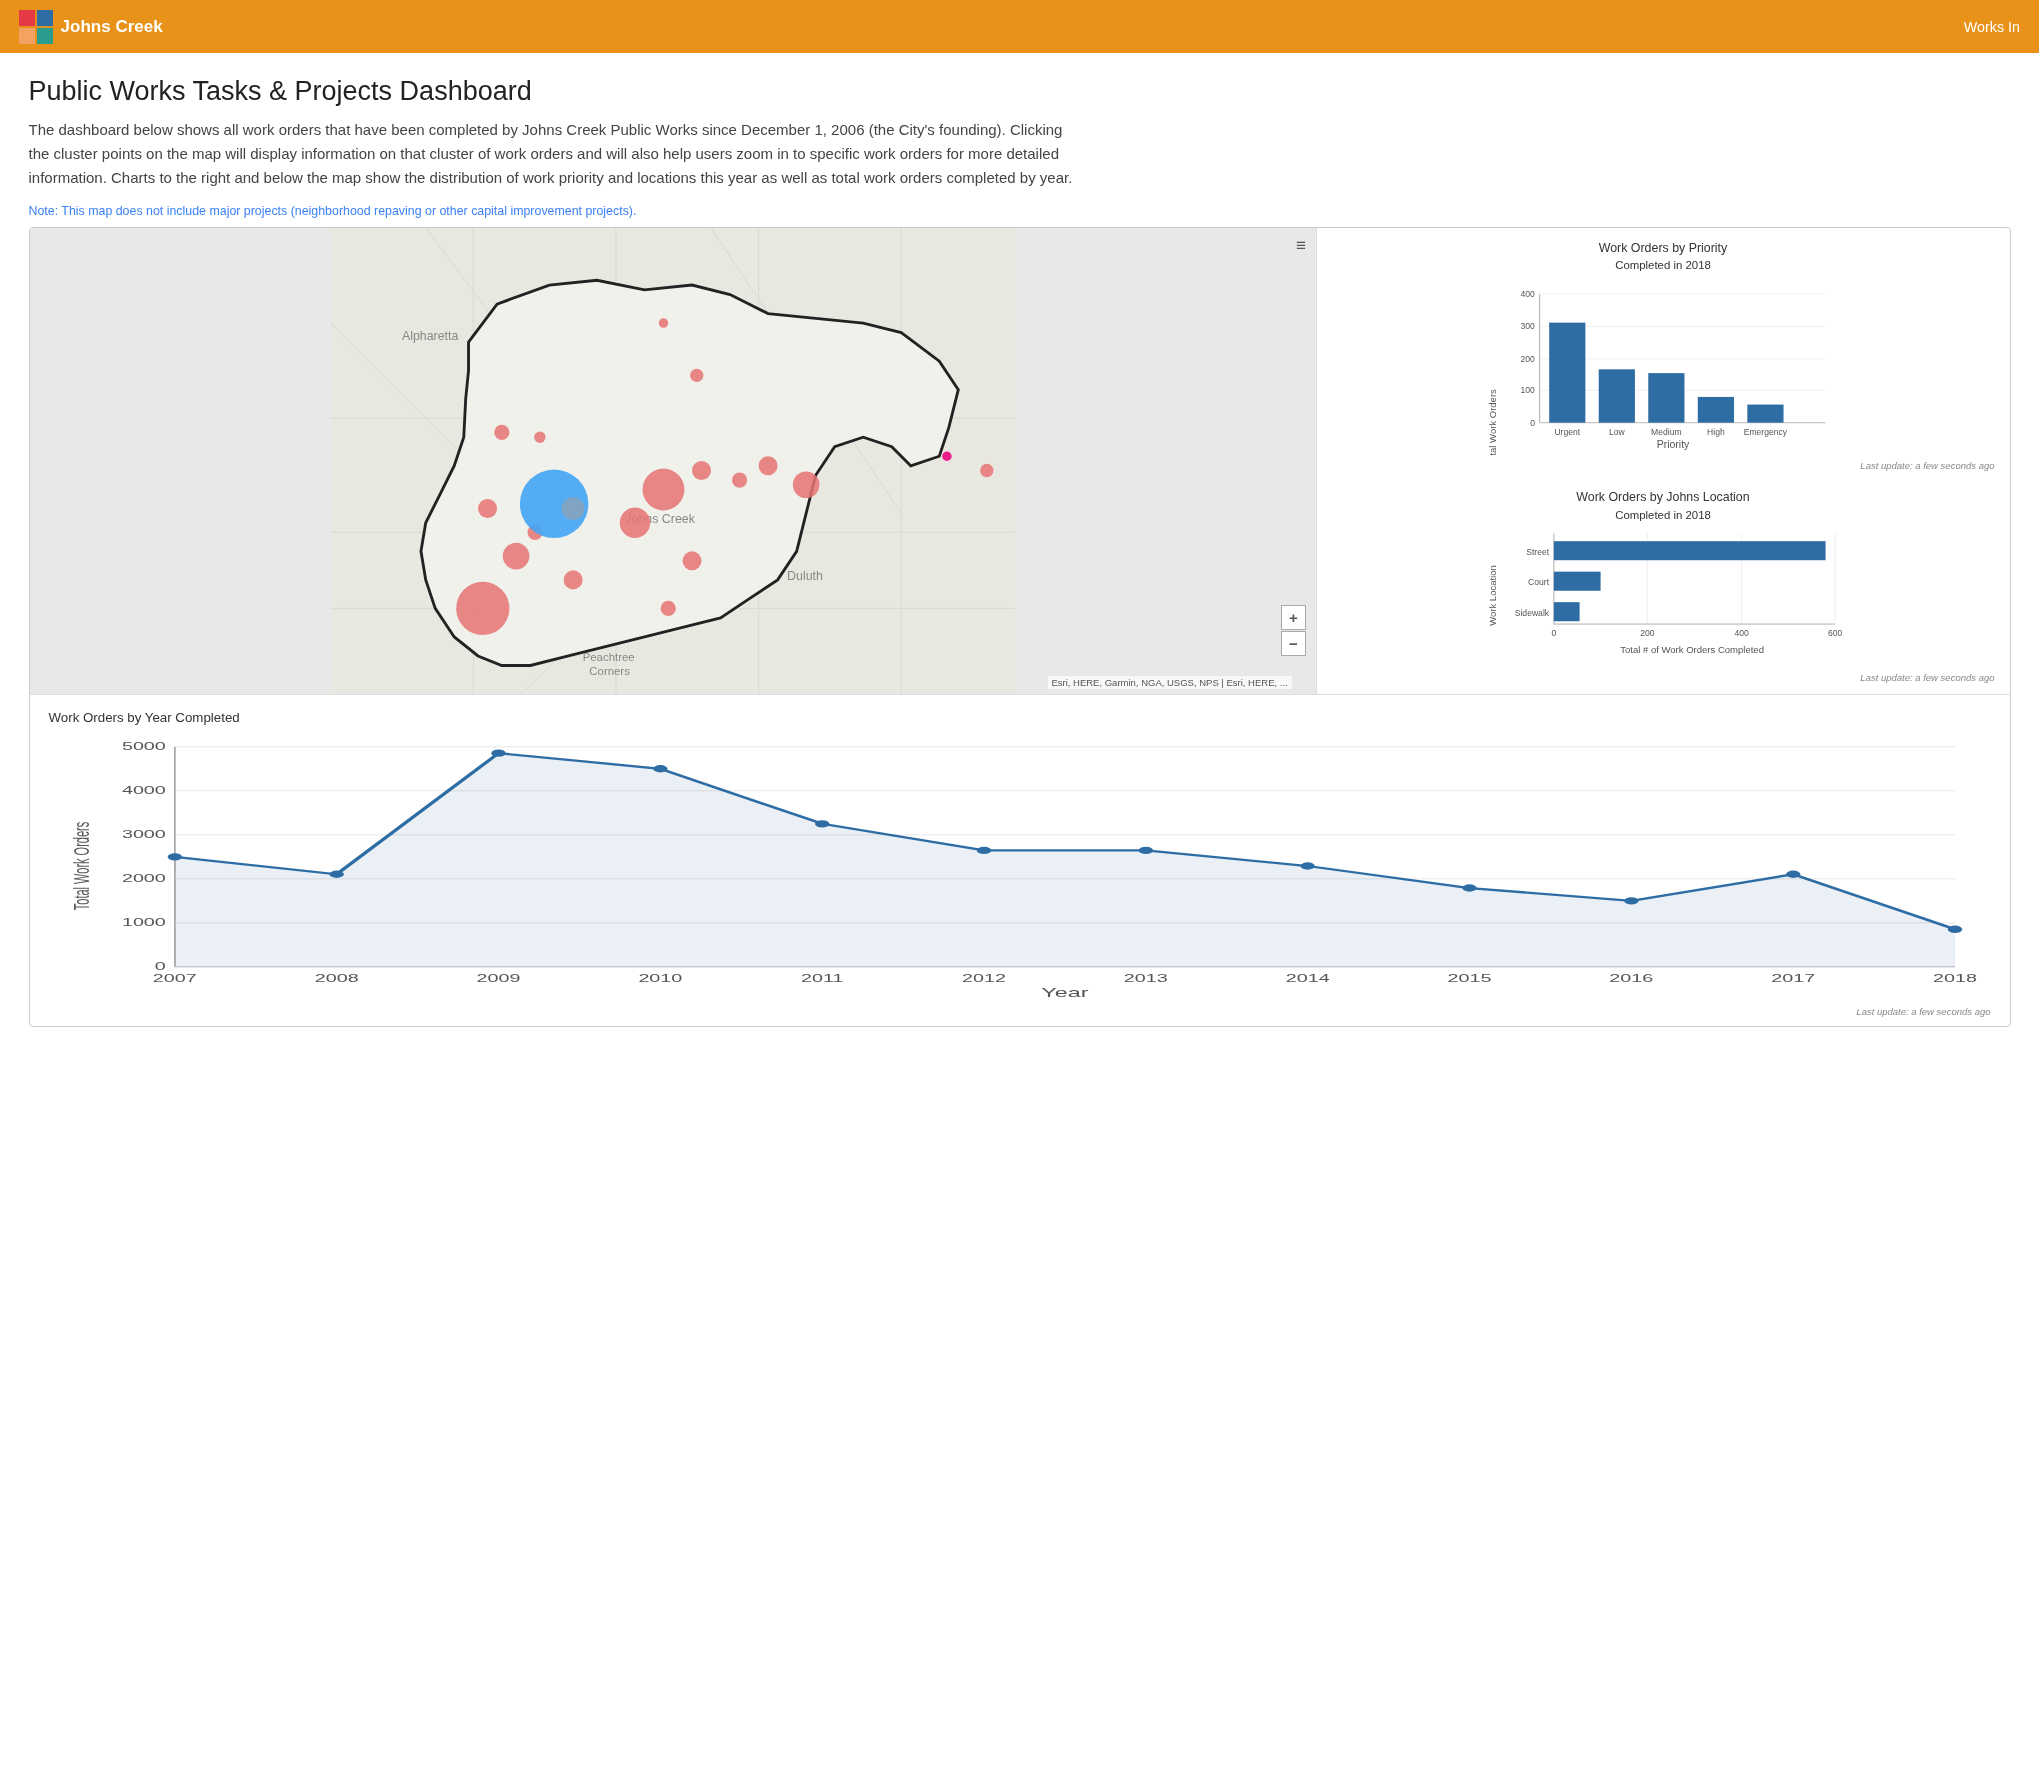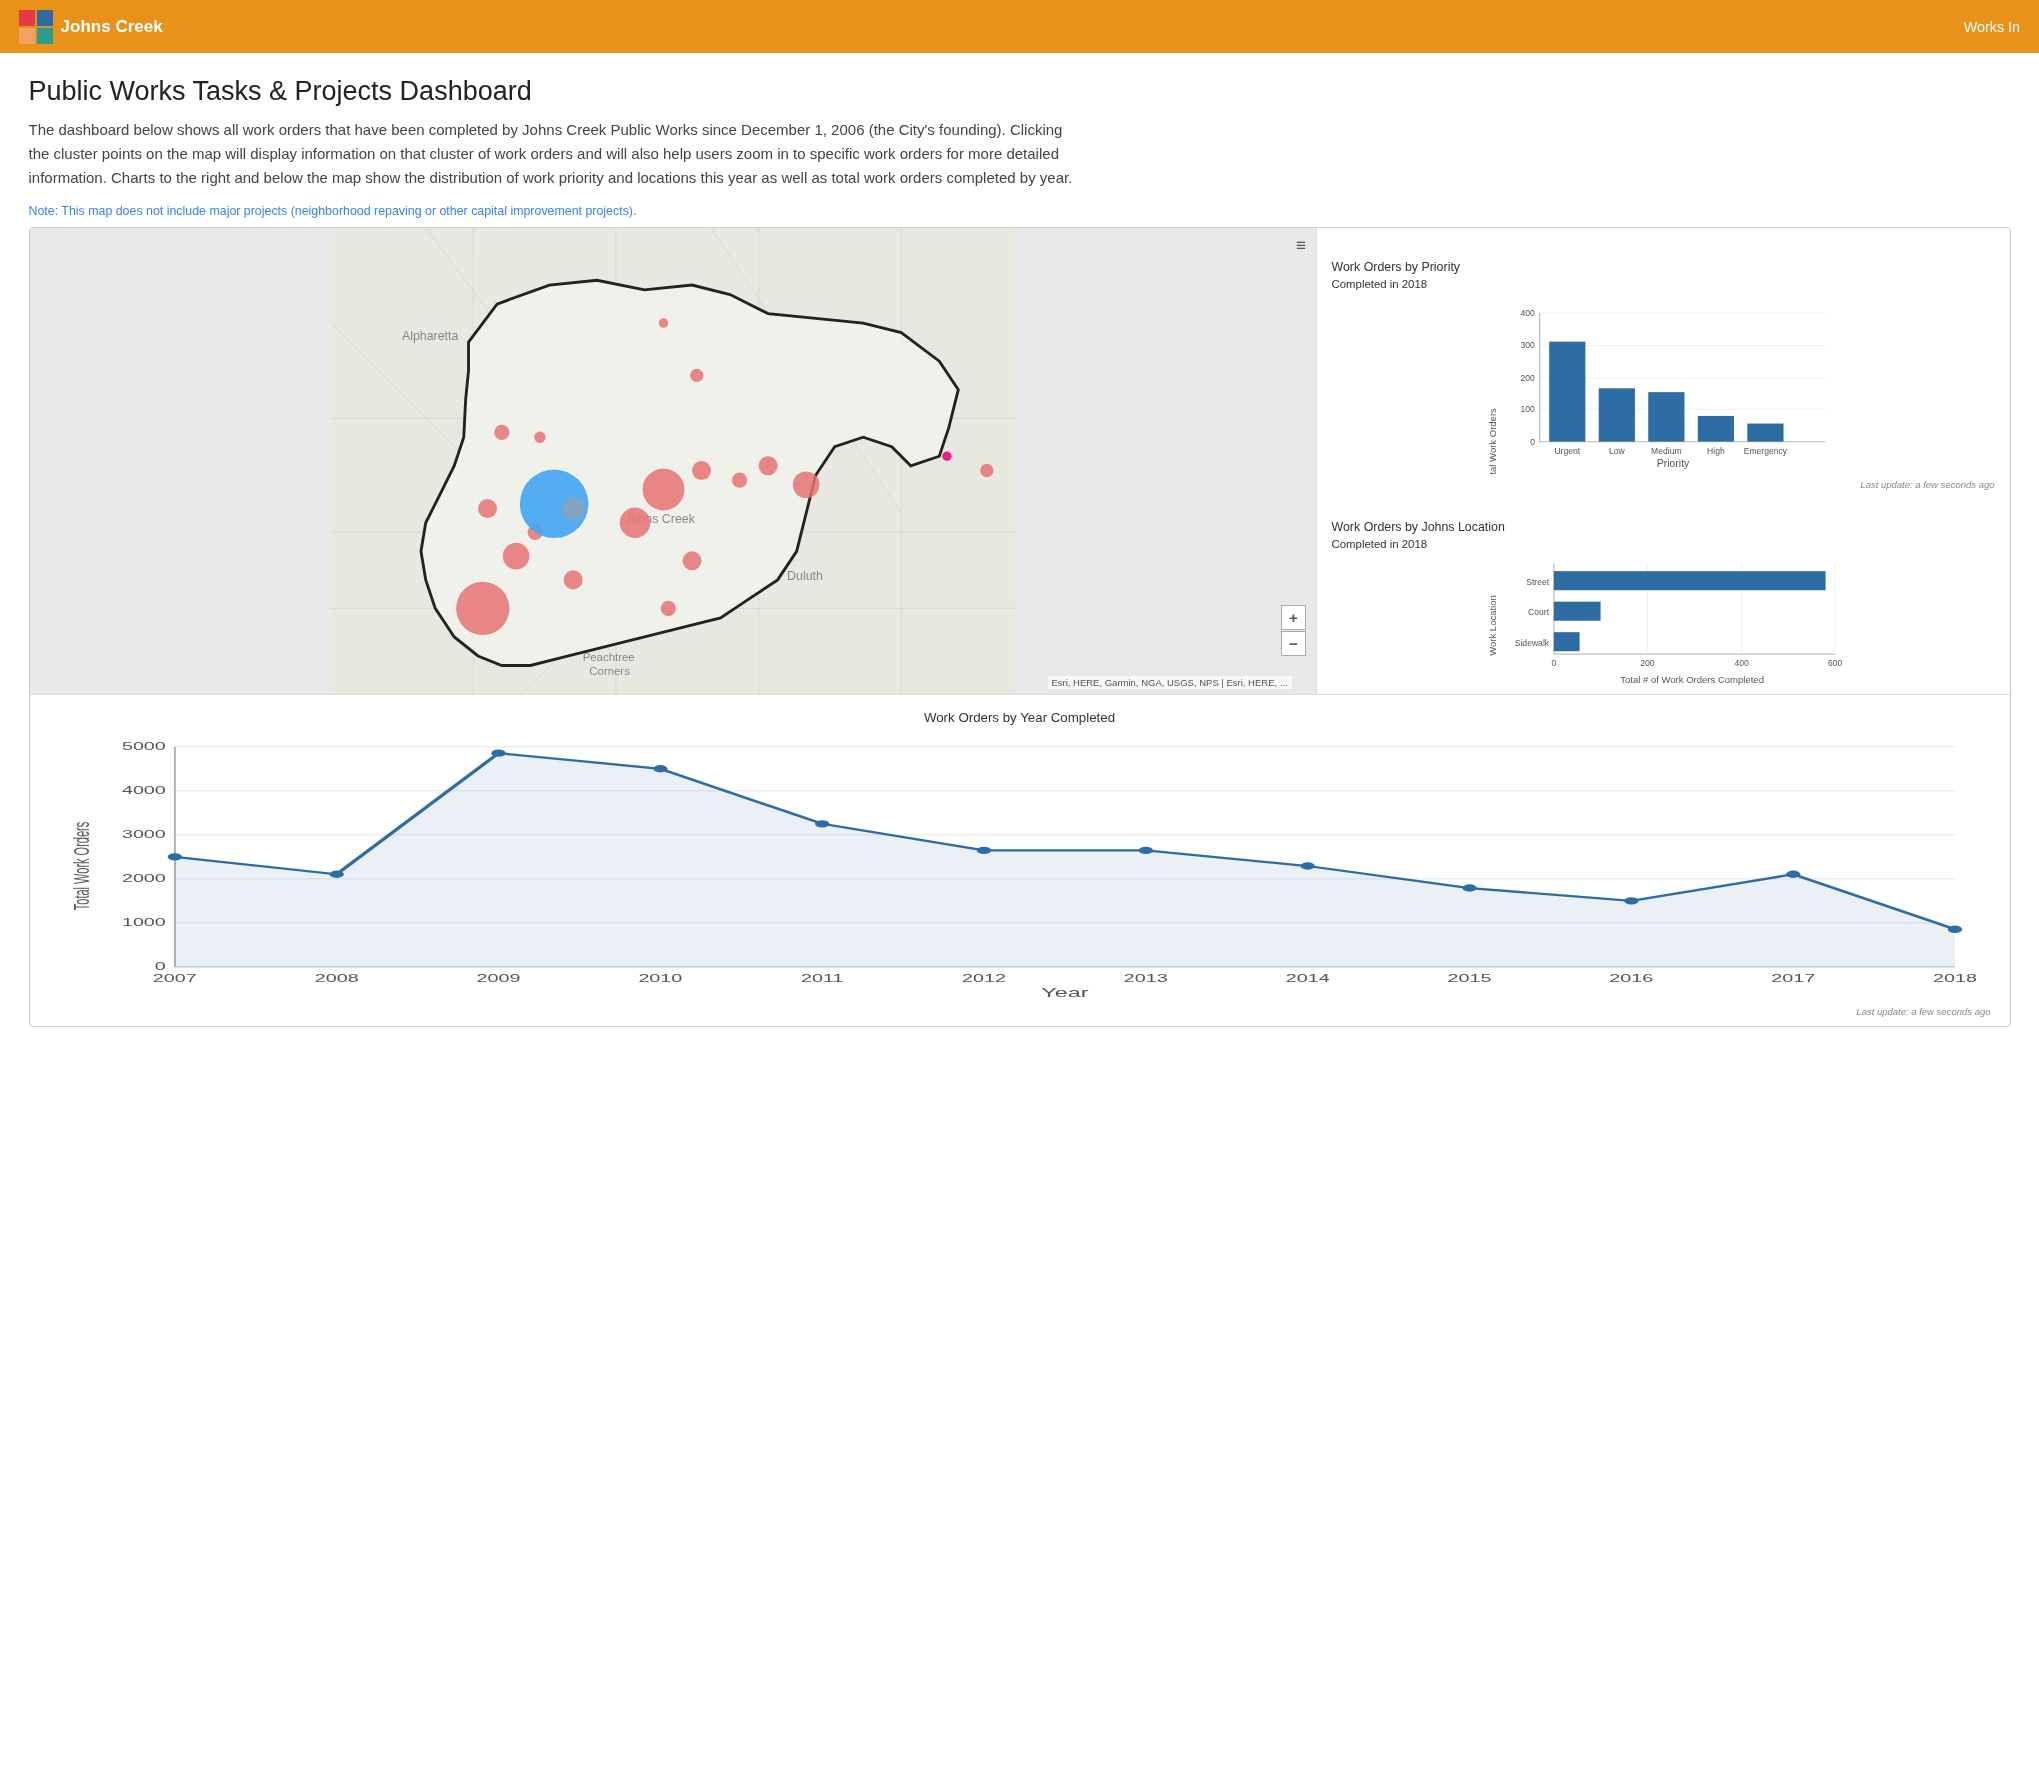--- a/index.html
+++ b/index.html
@@ -136,25 +136,25 @@
     #right-charts {
       flex: 0 0 35%;
       display: flex;
       flex-direction: column;
       padding: 11.4px 15px;
       gap: 9.5px;
       overflow: hidden;
     }
 
     .chart-title {
+      text-align: center;
       font-size: 12.4px;
       font-weight: 500;
       color: #333;
       line-height: 1.4;
-      margin-top: 19px;
     }
 
     
     #priority-chart-area {
       flex: 1;
     }
 
     .chart-last-update {
       text-align: right;
       font-size: 9.5px;
@@ -162,21 +162,21 @@
       font-style: italic;
       margin-top: 1.9px;
     }
 
     
     #bottom-section {
       border-top: 1px solid #ddd;
       padding: 15px 19px 9.5px;
     }
     #bottom-chart-title {
-      text-align: center;
+      text-align: left;
       font-size: 13.3px;
       font-weight: 500;
       color: #333;
       margin-bottom: 7.6px;
     }
     #line-chart-svg {
       width: 100%;
       height: 266px;
     }
     #bottom-last-update {

